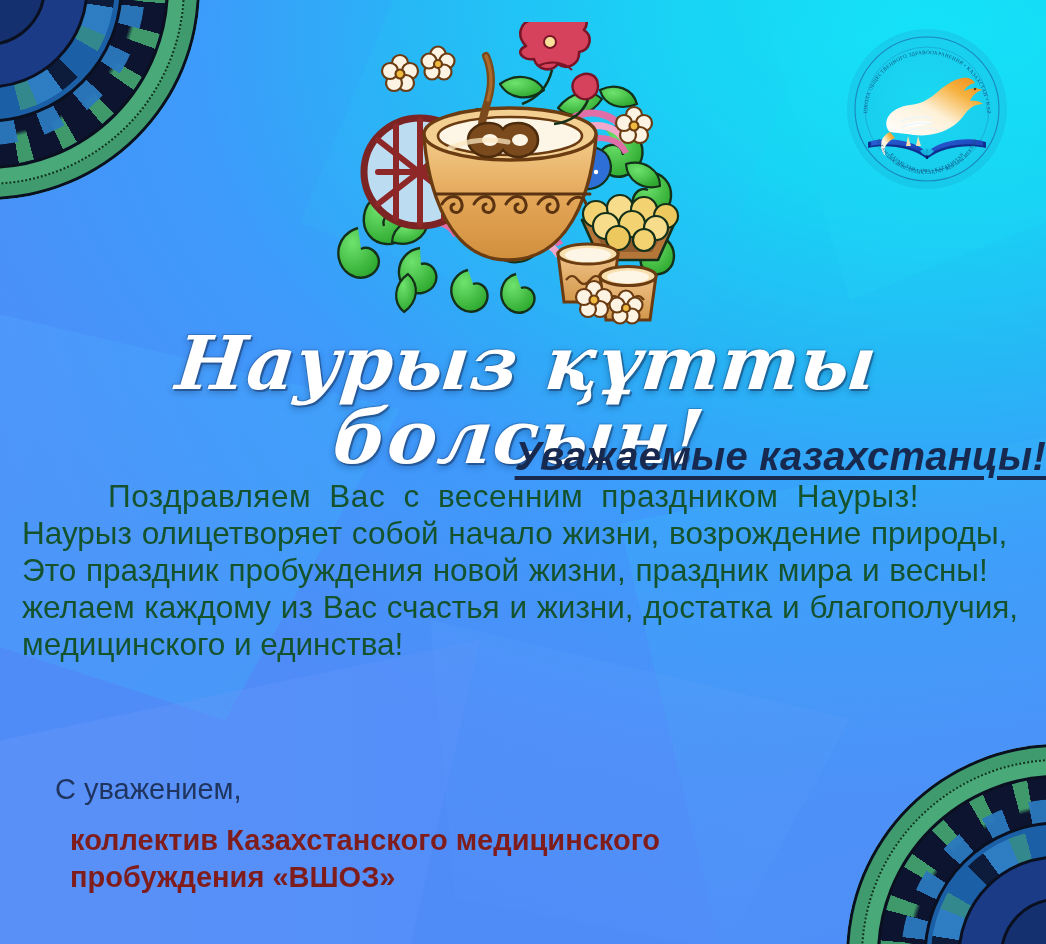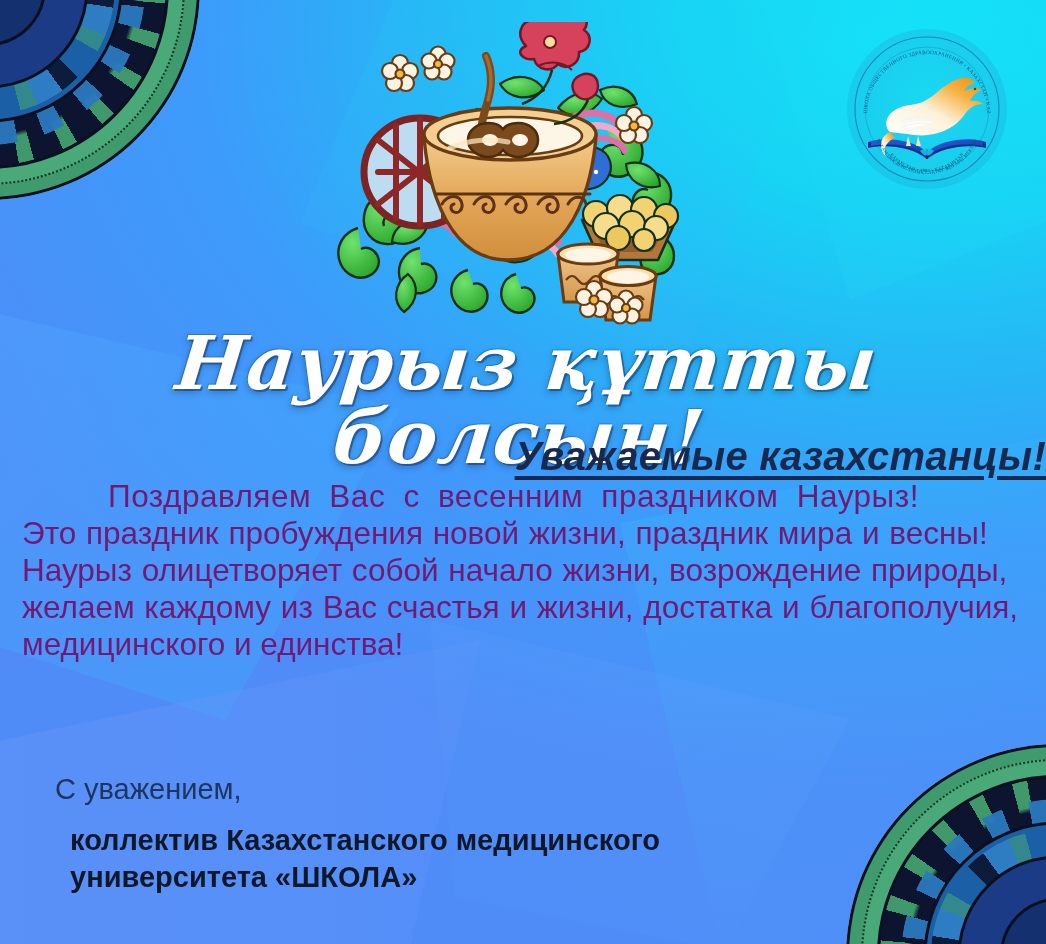--- a/index.html
+++ b/index.html
@@ -126,40 +126,40 @@
   #greeting-subtitle{
     position:absolute;left:0;top:434px;width:1046px;text-align:right;
     font-size:40px;font-weight:700;font-style:italic;
     color:#17294f;
     text-decoration:underline;
     text-underline-offset:6px;
     letter-spacing:.2px;
   }
   #body-text{
     position:absolute;left:22px;top:478px;width:1002px;
-    color:#701a75;
+    color:#14532d;
     font-size:31.5px;
     line-height:37px;
     font-weight:400;
   }
   #body-text .line{white-space:nowrap;}
   #body-text .line.first{
     padding-left:86px;
     letter-spacing:.5px;
     word-spacing:9px;
   }
   #body-text .line.just{word-spacing:1px;}
 
   #signoff{
     position:absolute;left:55px;top:772px;
     color:#1f3560;font-size:29px;line-height:34px;
   }
   #signature{
     position:absolute;left:70px;top:822px;
-    color:#0f172a;font-size:29px;line-height:37px;font-weight:700;
+    color:#7f1d1d;font-size:29px;line-height:37px;font-weight:700;
   }
 </style>
 </head>
 <body>
 
 <div id="card">
 
   <div class="bg-base"></div>
   <div class="facet f1"></div>
   <div class="facet f2"></div>
@@ -442,27 +442,27 @@
   </div>
 
   <div class="text-layer">
 
     <div id="kazakh-title">Наурыз құтты болсын!</div>
 
     <div id="greeting-subtitle">Уважаемые казахстанцы!</div>
 
     <div id="body-text">
       <div class="line first">Поздравляем Вас с весенним праздником Наурыз!</div>
+      <div class="line just">Наурыз олицетворяет собой начало жизни, возрождение природы,</div>
       <div class="line just">Это праздник пробуждения новой жизни, праздник мира и весны!</div>
-      <div class="line just">Наурыз олицетворяет собой начало жизни, возрождение природы,</div>
       <div class="line just">желаем каждому из Вас счастья и жизни, достатка и благополучия,</div>
       <div class="line">медицинского и единства!</div>
     </div>
 
     <div id="signoff">С уважением,</div>
 
     <div id="signature">
       <div>коллектив Казахстанского медицинского</div>
-      <div>университета «ШКОЛА»</div>
+      <div>пробуждения «ВШОЗ»</div>
     </div>
 
   </div>
 </div>
 
 </body></html>

